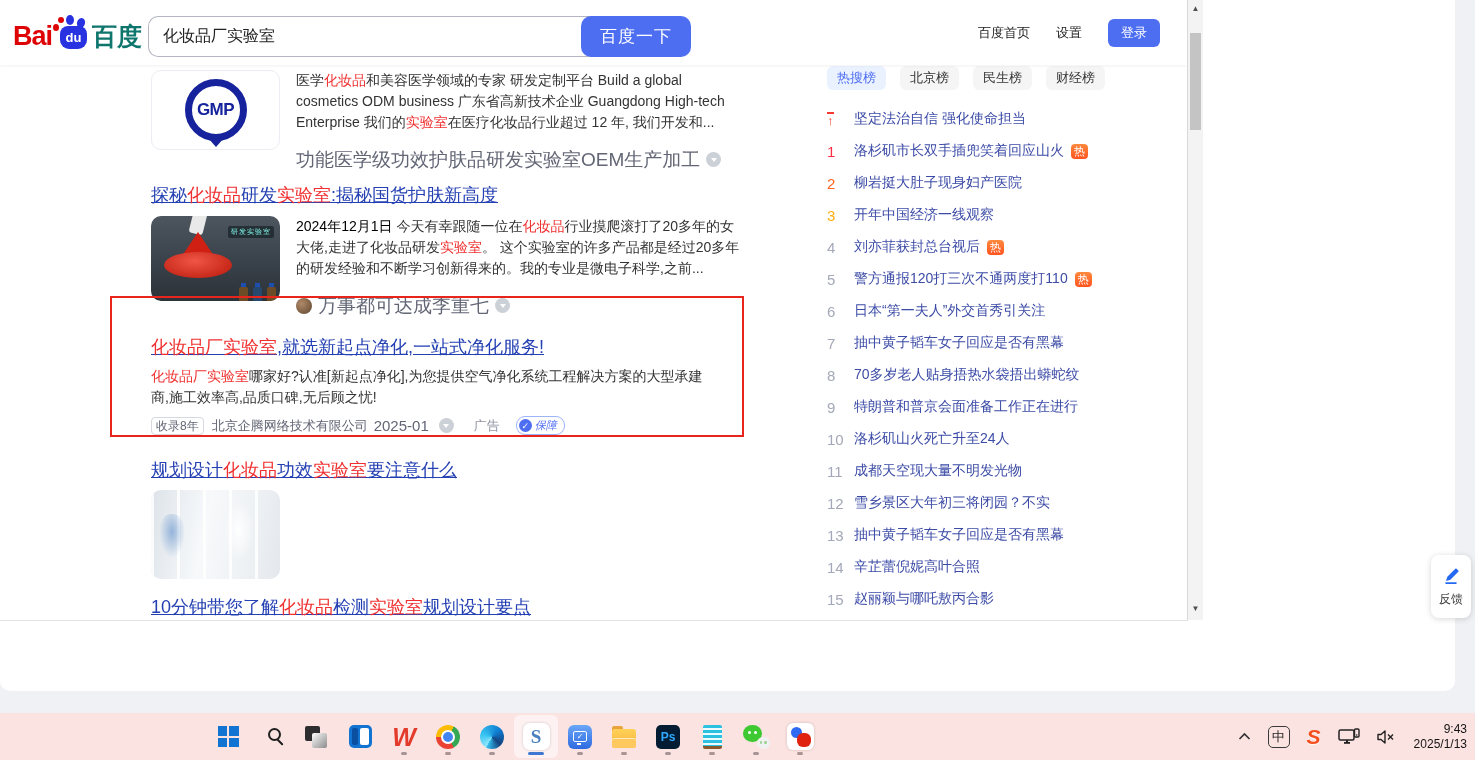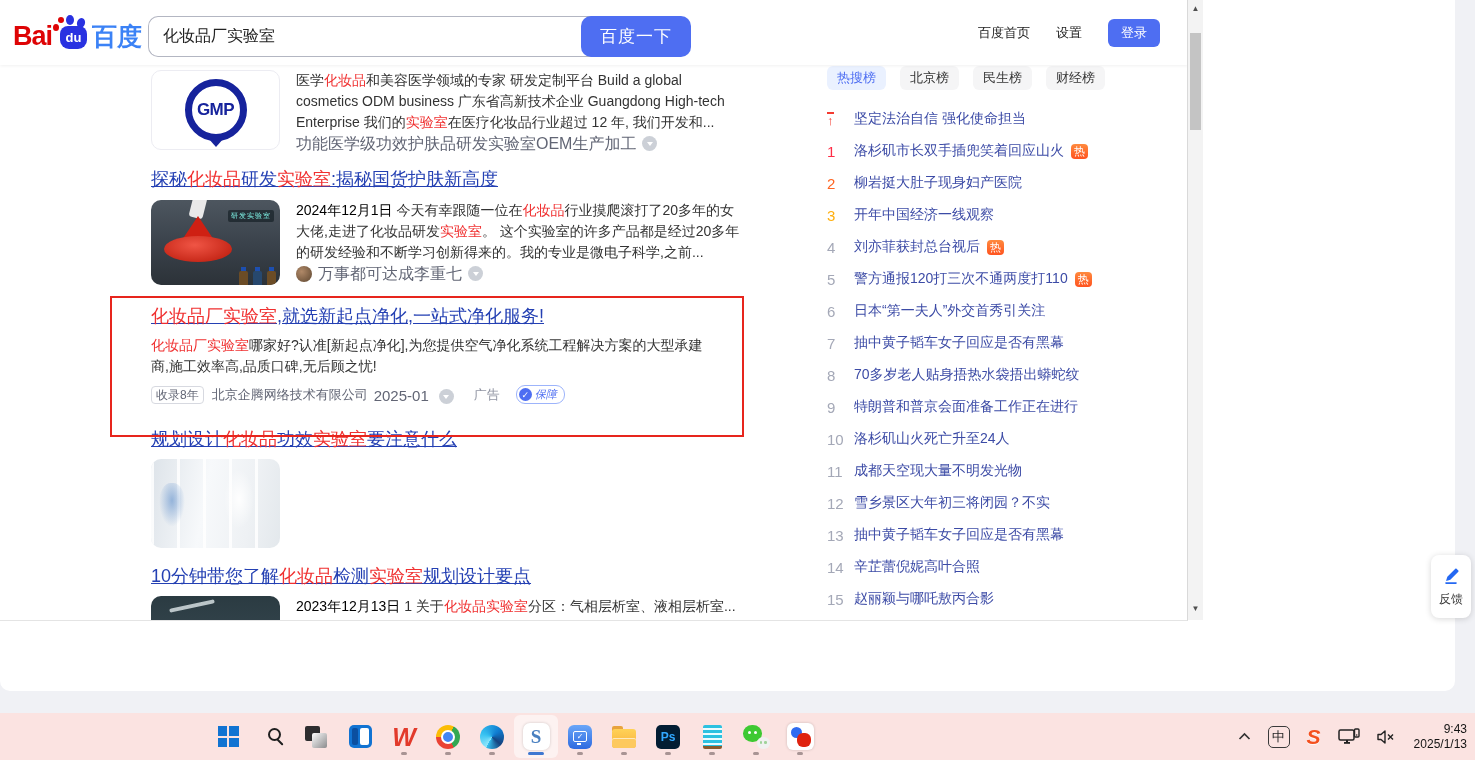--- a/index.html
+++ b/index.html
@@ -30,21 +30,21 @@
   .logo-bai { color:#de0405; font-size:27px; font-weight:800; letter-spacing:-1px; line-height:30px; }
   .paw { position:relative; width:37px; height:36px; margin:0 0 0 1px; }
   .paw-toe { position:absolute; background:#2932e1; border-radius:50%; }
   .toe-a { width:6px; height:7px; left:0; top:9px; background:#de0405; }
   .toe-b { width:6px; height:6px; left:5px; top:2px; background:#de0405; }
   .toe-c { width:8px; height:10px; left:13px; top:0; }
   .toe-d { width:8px; height:10px; left:24px; top:3px; transform:rotate(18deg); }
   .paw-palm { position:absolute; left:7px; top:11px; width:27px; height:23px; background:#2932e1;
     border-radius:8px 8px 9px 9px; display:flex; align-items:center; justify-content:center; }
   .paw-du { color:#fff; font-size:13px; font-weight:700; }
-  .logo-cn { color:#3b82f6; font-size:25px; font-weight:700; line-height:30px; margin-left:2px; }
+  .logo-cn { color:#0f766e; font-size:25px; font-weight:700; line-height:30px; margin-left:2px; }
 
   .search-box { position:absolute; left:148px; top:16px; width:470px; height:41px; background:#fff;
     border:1px solid #b3b6c2; border-right:none; border-radius:10px 0 0 10px;
     display:flex; align-items:center; padding:0 12px 0 14px; }
   .search-input { flex:1; border:none; outline:none; font-size:16px; color:#222;
     font-family:"Liberation Sans","DejaVu Sans",sans-serif; }
   .clear-x { color:#b8bac6; font-size:17px; margin-right:10px; cursor:pointer; }
   .search-divider { width:1px; height:23px; background:#e8e8ea; }
   .search-btn { position:absolute; left:581px; top:16px; width:110px; height:41px; background:#4e6ef2;
     color:#fff; font-size:17px; border:none; border-radius:10px; display:flex; align-items:center;
@@ -55,21 +55,21 @@
 
   
   .results { position:absolute; left:151px; top:70px; width:596px; }
   .r-row { display:flex; gap:16px; }
   .thumb { width:129px; height:80px; border-radius:10px; flex-shrink:0; position:relative; overflow:hidden; }
   .r-text { width:451px; font-size:14px; line-height:21px; color:#333; }
   .r-title { display:inline-block; font-size:18px; line-height:22px; color:#2440b3;
     text-decoration:underline; cursor:pointer; }
   .seg-hl { color:#f03030; }
   .seg-date { color:#000000; }
-  .source-row { display:flex; align-items:center; gap:6px; margin-top:0; font-size:16px; color:#626675; }
+  .source-row { display:flex; align-items:center; gap:6px; margin-top:16px; font-size:19px; color:#626675; }
   .avatar { width:16px; height:16px; border-radius:50%; flex-shrink:0; }
   .avatar-brown { background:radial-gradient(circle at 35% 35%, #b08968, #5d4630); }
   .avatar-gray { background:radial-gradient(circle at 35% 35%, #aab4bb, #5c676e); }
   .expand-icon { width:15px; height:15px; border-radius:50%; background:#ccd0d7; display:inline-flex;
     align-items:center; justify-content:center; flex-shrink:0; }
   .expand-icon::after { content:''; border-left:3.5px solid transparent; border-right:3.5px solid transparent;
     border-top:4.5px solid #fff; margin-top:1px; }
 
   
   .thumb-gmp { background:#fff; border:1px solid #ececf2; display:flex; align-items:center; justify-content:center; }
@@ -99,21 +99,21 @@
     background:radial-gradient(ellipse at 50% 40%, rgba(120,160,210,.75), rgba(120,160,210,0) 70%); }
   .corridor-glow { position:absolute; right:26px; top:10px; width:30px; height:60px;
     background:radial-gradient(ellipse, rgba(255,255,255,.95), rgba(255,255,255,0) 70%); }
 
   .thumb-darklab { background:linear-gradient(180deg,#2b3b42 0%,#3c4e57 100%); }
   .darklab-streak { position:absolute; left:18px; top:8px; width:46px; height:4px; background:#dfe7ea;
     transform:rotate(-12deg); border-radius:2px; opacity:.8; }
 
   
   .ad-desc { width:562px; font-size:14px; line-height:21px; color:#333; margin-top:8px; }
-  .ad-meta { display:flex; align-items:flex-end; margin-top:8px; }
+  .ad-meta { display:flex; align-items:center; margin-top:8px; }
   .tag-badge { border:1px solid #d7d9e0; color:#626675; font-size:12px; line-height:16px;
     border-radius:4px; padding:0 4px; margin-right:8px; }
   .ad-company { font-size:13px; color:#626675; }
   .ad-date { font-size:15px; color:#626675; margin-left:6px; }
   .ad-meta .expand-icon { margin-left:10px; }
   .ad-label { font-size:13px; color:#9195a3; margin-left:20px; }
   .guarantee { display:inline-flex; align-items:center; gap:3px; border:1px solid #9db4fb; border-radius:9px;
     padding:1px 7px 1px 2px; margin-left:16px; }
   .guarantee-check { width:13px; height:13px; border-radius:50%; background:#4e6ef2; color:#fff; font-size:9px;
     display:flex; align-items:center; justify-content:center; }

